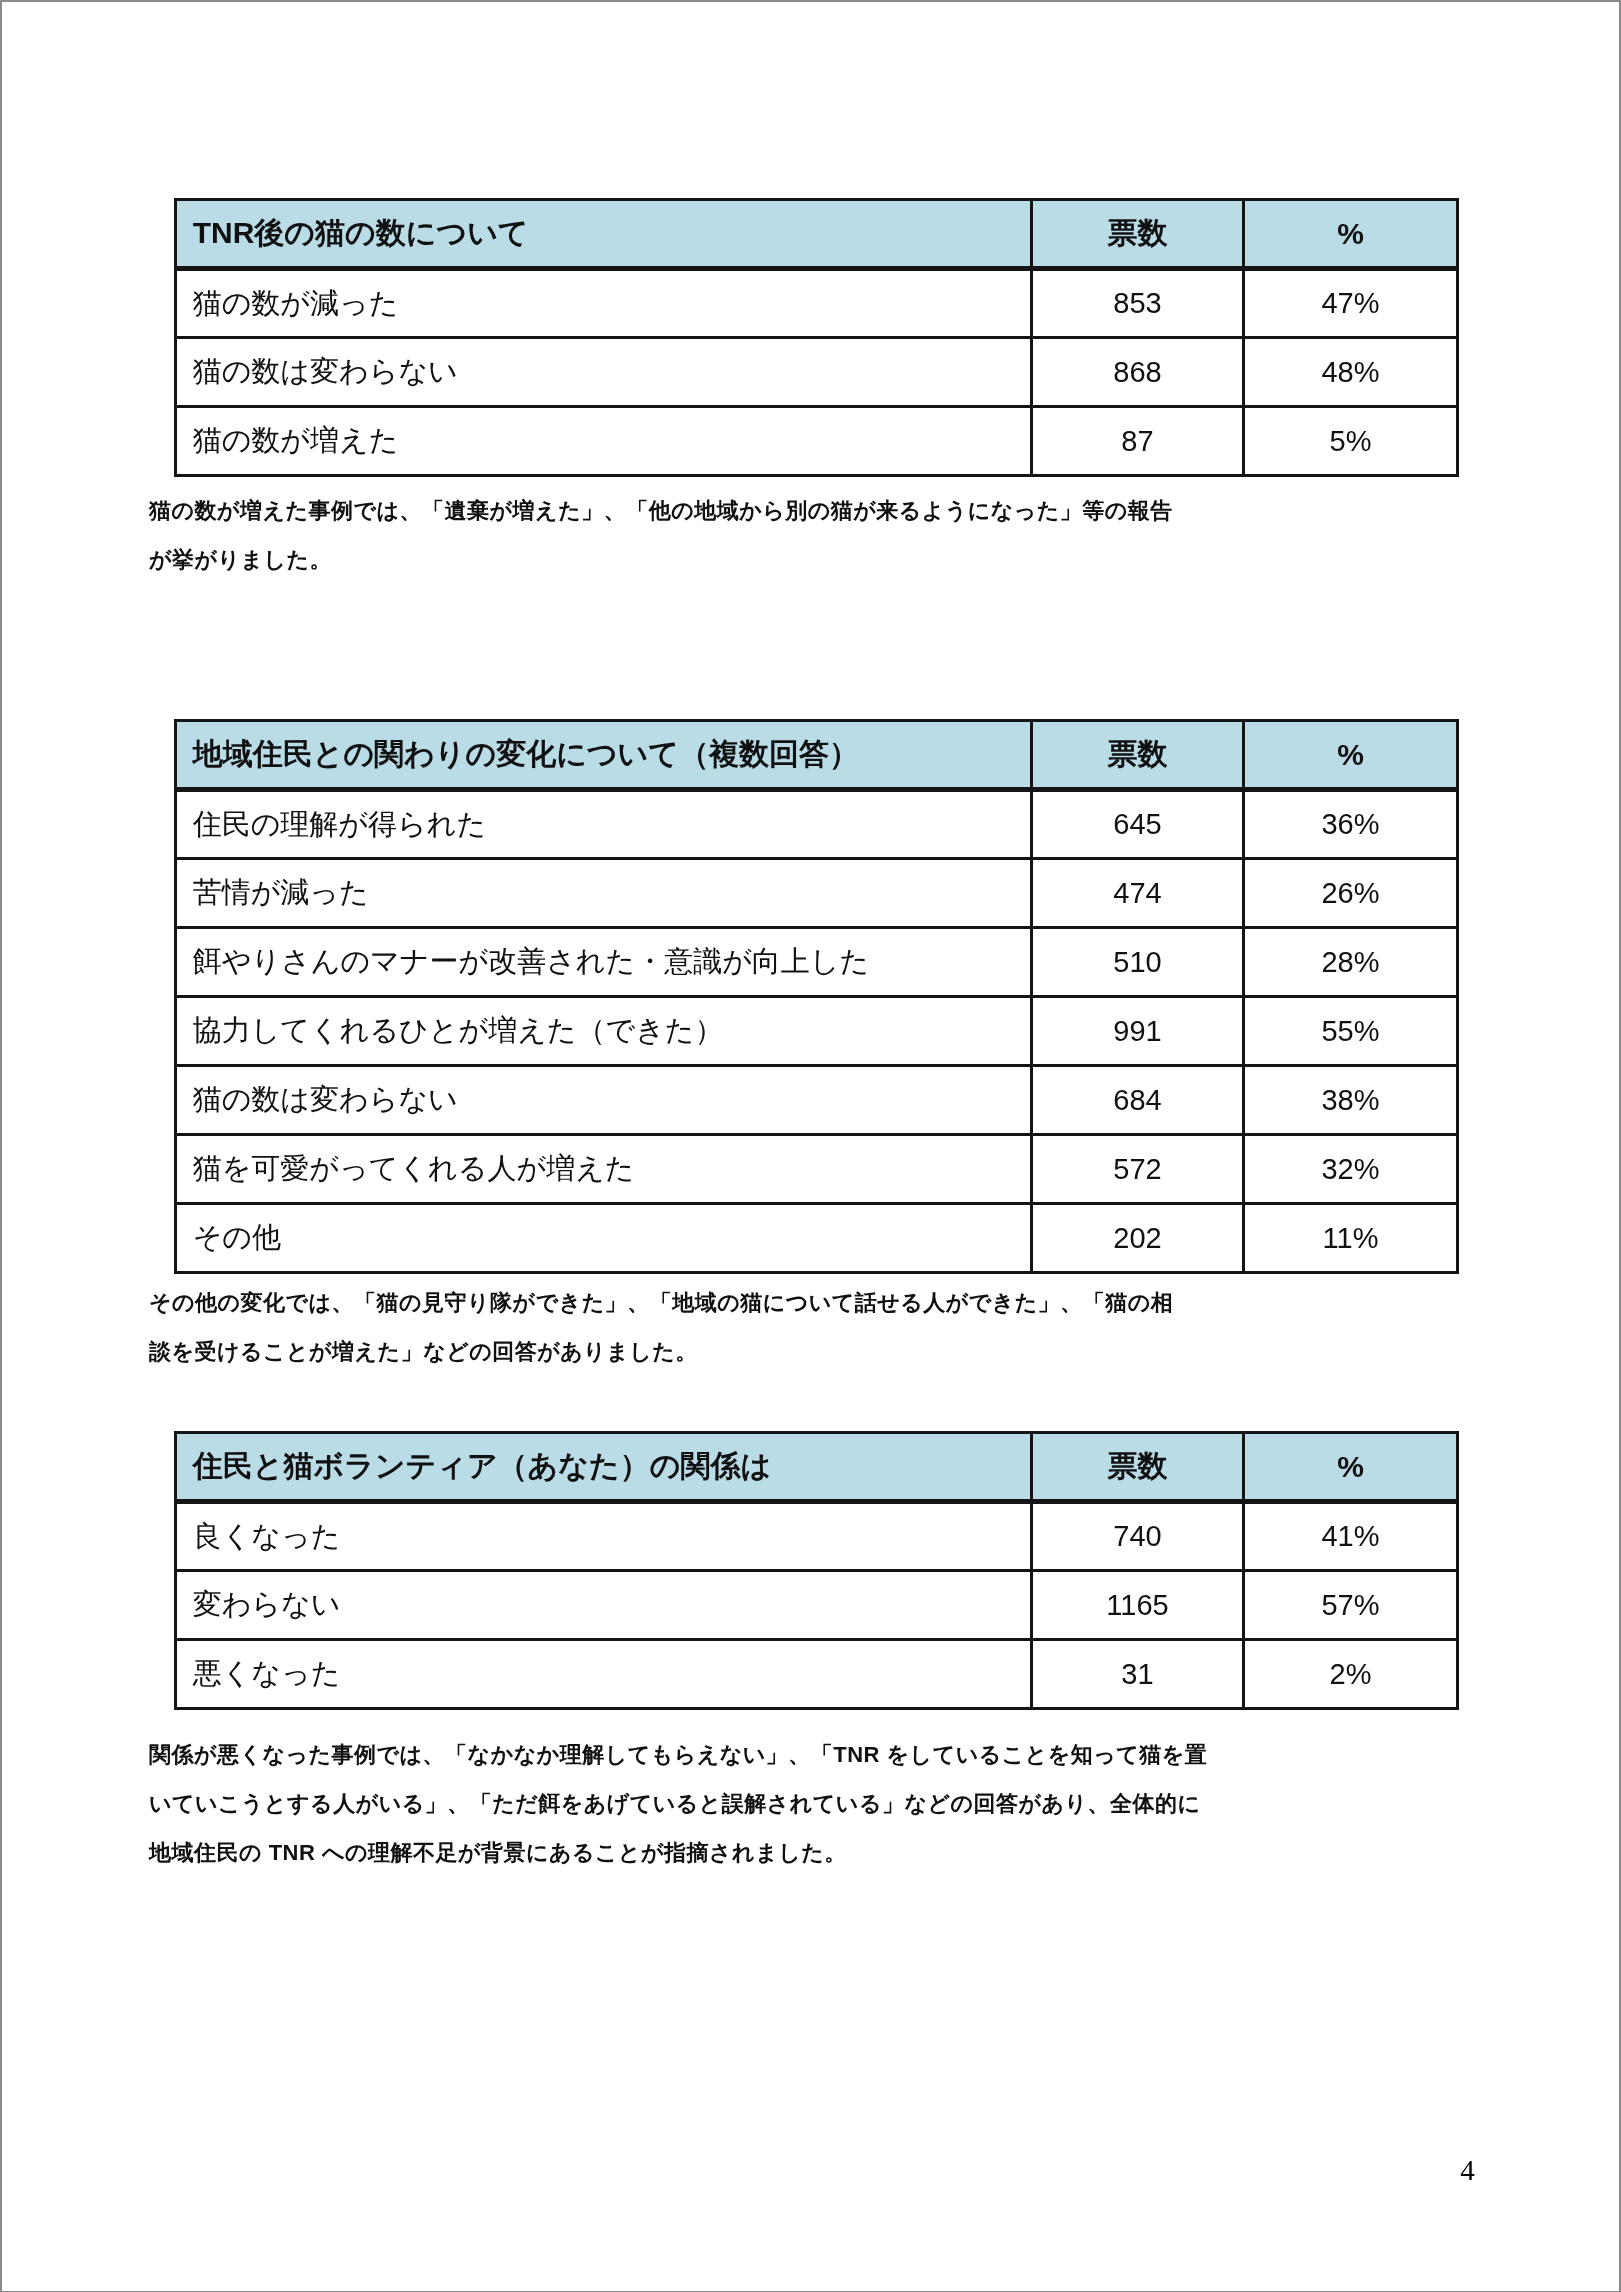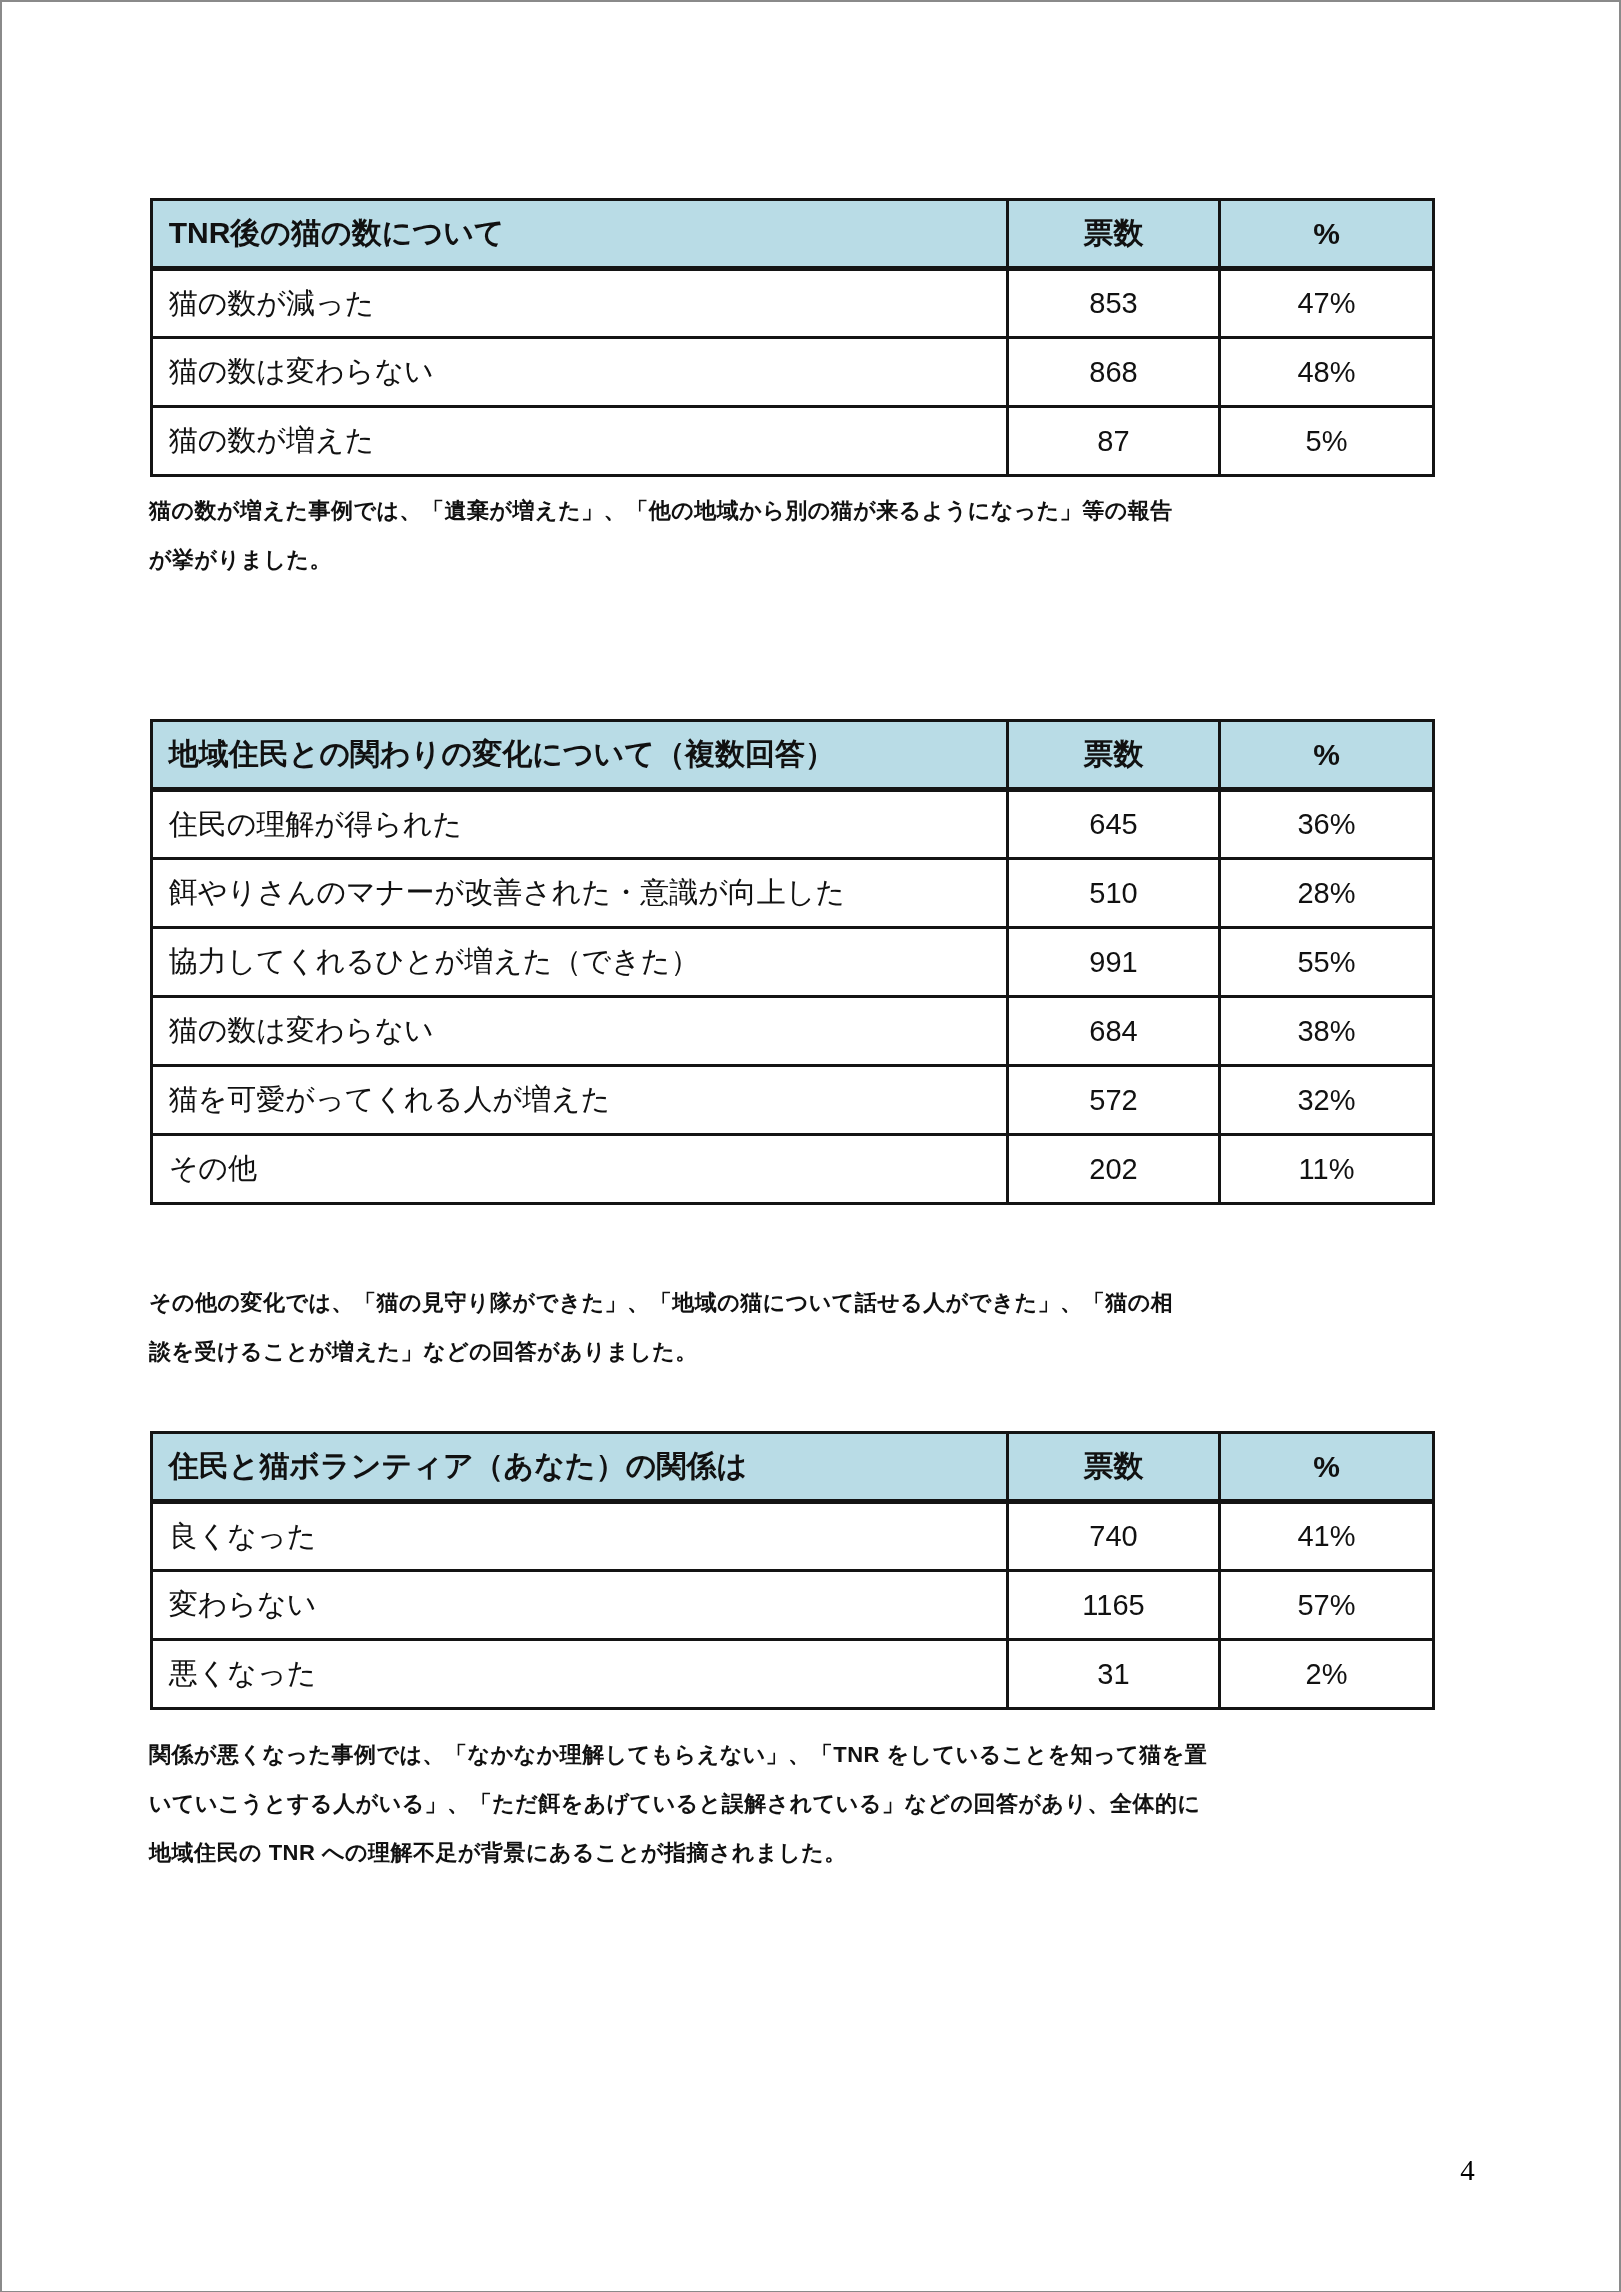--- a/index.html
+++ b/index.html
@@ -9,21 +9,21 @@
     height: 2293px;
     box-sizing: border-box;
     background: #ffffff;
     border: 2.9px solid #8a8a8a;
     font-family: "Liberation Sans", "DejaVu Sans", sans-serif;
     color: #111111;
     overflow: hidden;
   }
   table.tbl {
     position: absolute;
-    left: 148px;
+    left: 172px;
     border-collapse: collapse;
     table-layout: fixed;
     background: #737373;
   }
   .tbl col.c1 { width: 856px; }
   .tbl col.c2 { width: 212px; }
   .tbl col.c3 { width: 214px; }
   .tbl th, .tbl td {
     border: 3.9px solid var(--line-color, #141414);
     box-sizing: border-box;
@@ -138,20 +138,25 @@
         <th class="ctr">%</th>
       </tr>
     </thead>
     <tbody>
       <tr>
         <td class="left">住民の理解が得られた</td>
         <td class="ctr">645</td>
         <td class="ctr">36%</td>
       </tr>
       <tr>
+        <td class="left">苦情が減った</td>
+        <td class="ctr">474</td>
+        <td class="ctr">26%</td>
+      </tr>
+      <tr>
         <td class="left">餌やりさんのマナーが改善された・意識が向上した</td>
         <td class="ctr">510</td>
         <td class="ctr">28%</td>
       </tr>
       <tr>
         <td class="left">協力してくれるひとが増えた（できた）</td>
         <td class="ctr">991</td>
         <td class="ctr">55%</td>
       </tr>
       <tr>

